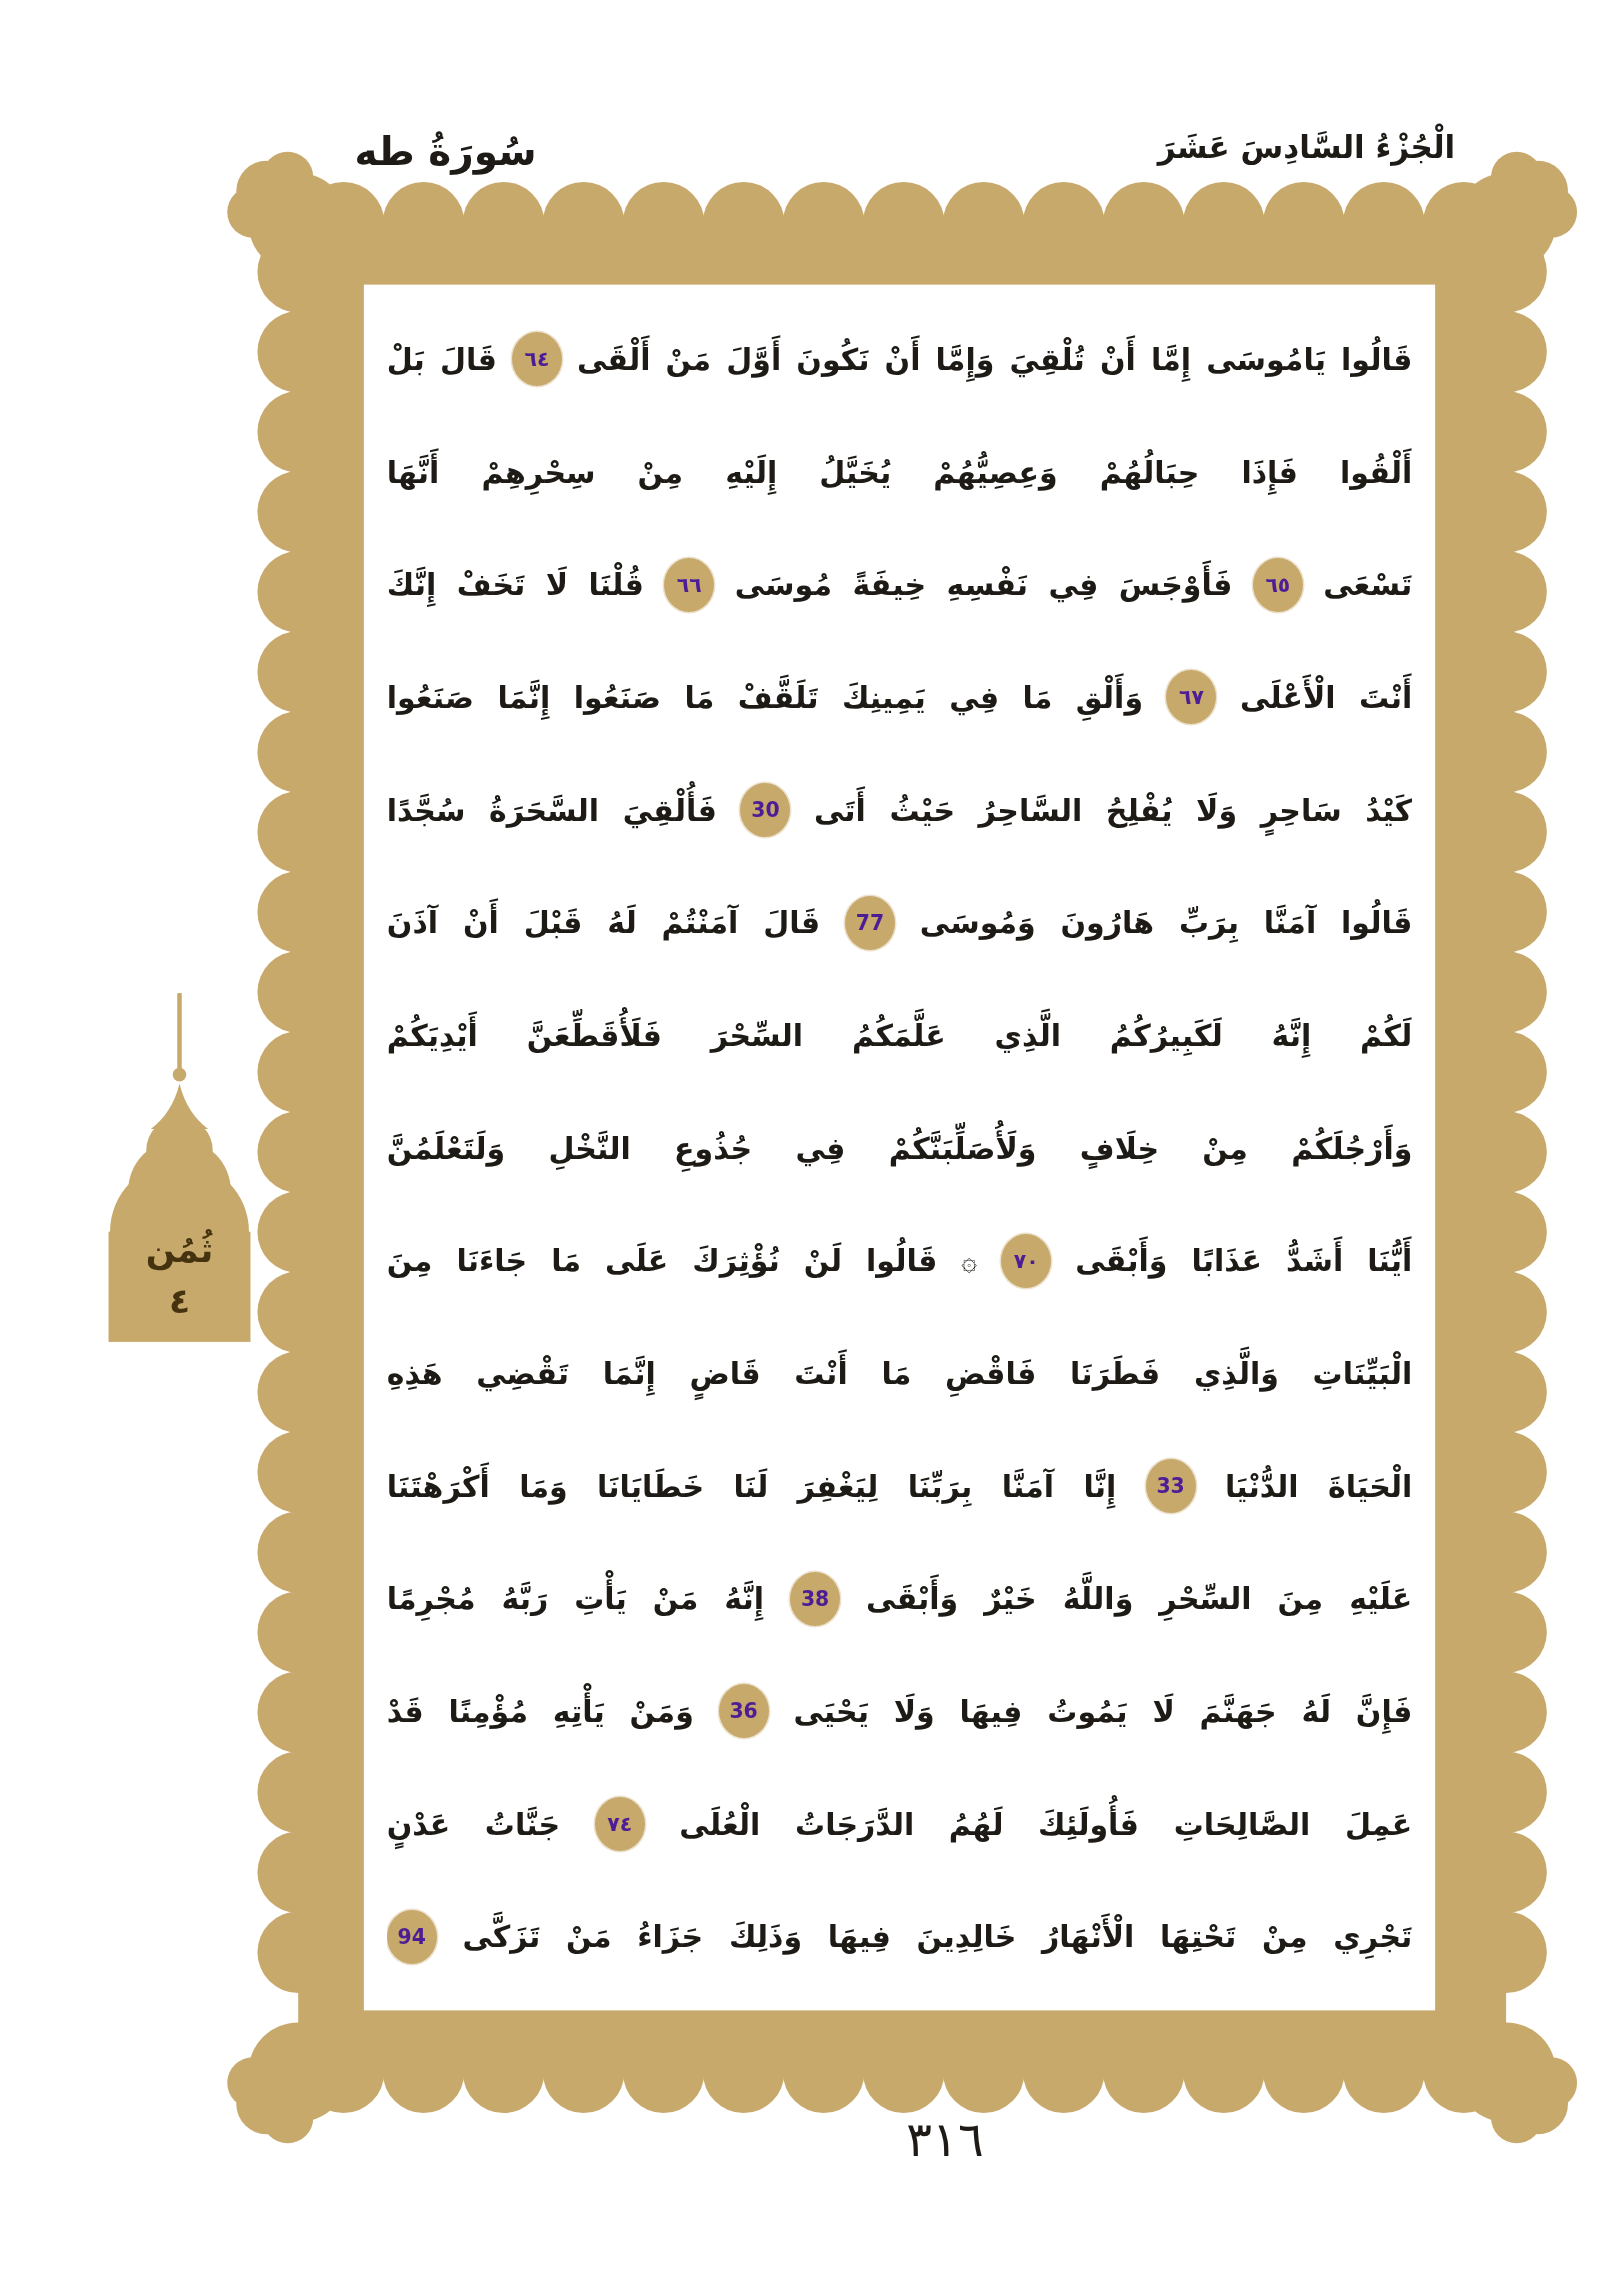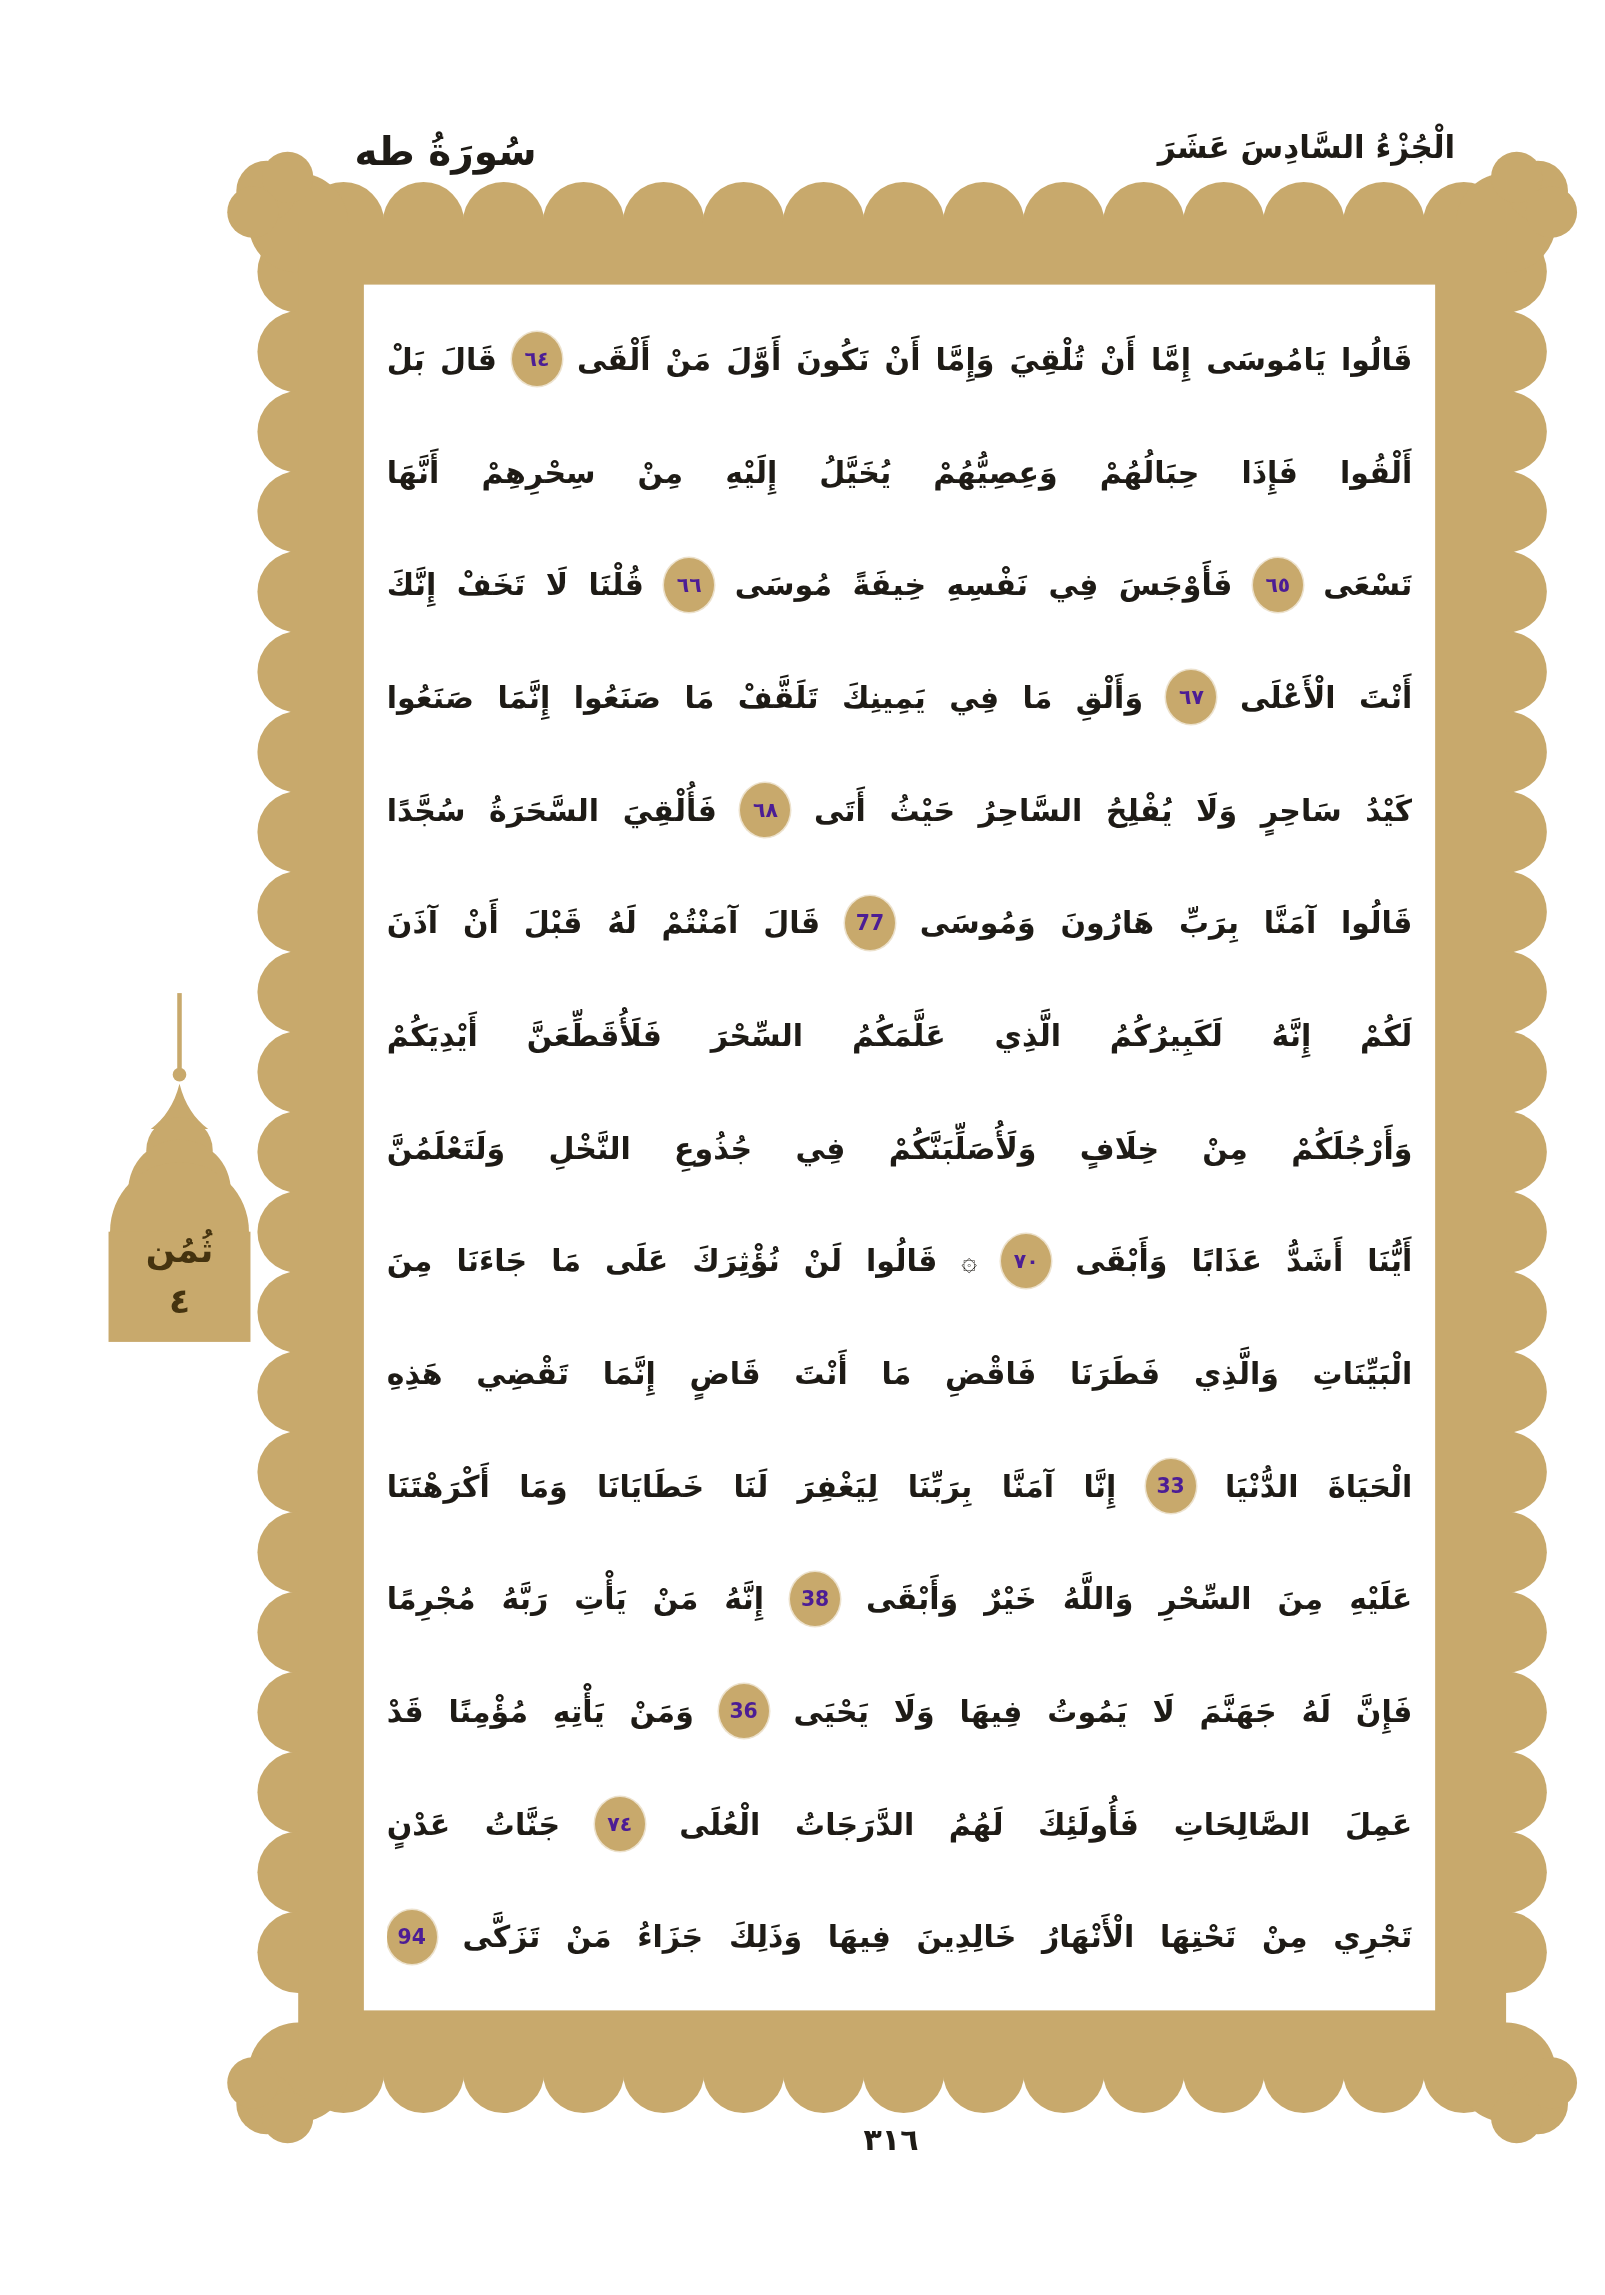--- a/index.html
+++ b/index.html
@@ -47,23 +47,23 @@
     box-shadow:0 0 0 1.5px rgba(200,169,108,.35);
   }
   .hizb-star{
     flex:0 0 auto;font-size:27px;font-weight:normal;color:var(--ink);
     line-height:1;
   }
 
   .margin-marker{position:absolute;left:104px;top:993px;width:151px;height:349px;}
 
   .page-number{
-    position:absolute;left:770px;top:2101px;width:242px;height:76px;
+    position:absolute;left:824px;top:2101px;width:242px;height:76px;
     display:flex;align-items:center;justify-content:center;
-    font-size:30px;font-weight:bold;direction:rtl;
+    font-size:48px;font-weight:normal;direction:rtl;
   }
 </style>
 </head>
 <body>
 
 <div class="page">
 
   <svg class="frame-svg" width="1605" height="2295" viewBox="0 0 2126 3040">
     <g id="frame-shapes">
         <circle cx="455" cy="295" r="54" fill="#C8A96C"></circle>
@@ -233,21 +233,21 @@
         <span class="w">صَنَعُوا</span>
       </div>
       <div class="line" dir="rtl">
         <span class="w">كَيْدُ</span>
         <span class="w">سَاحِرٍ</span>
         <span class="w">وَلَا</span>
         <span class="w">يُفْلِحُ</span>
         <span class="w">السَّاحِرُ</span>
         <span class="w">حَيْثُ</span>
         <span class="w">أَتَى</span>
-        <span class="rosette">٦٨</span>
+        <span class="rosette">30</span>
         <span class="w">فَأُلْقِيَ</span>
         <span class="w">السَّحَرَةُ</span>
         <span class="w">سُجَّدًا</span>
       </div>
       <div class="line" dir="rtl">
         <span class="w">قَالُوا</span>
         <span class="w">آمَنَّا</span>
         <span class="w">بِرَبِّ</span>
         <span class="w">هَارُونَ</span>
         <span class="w">وَمُوسَى</span>

